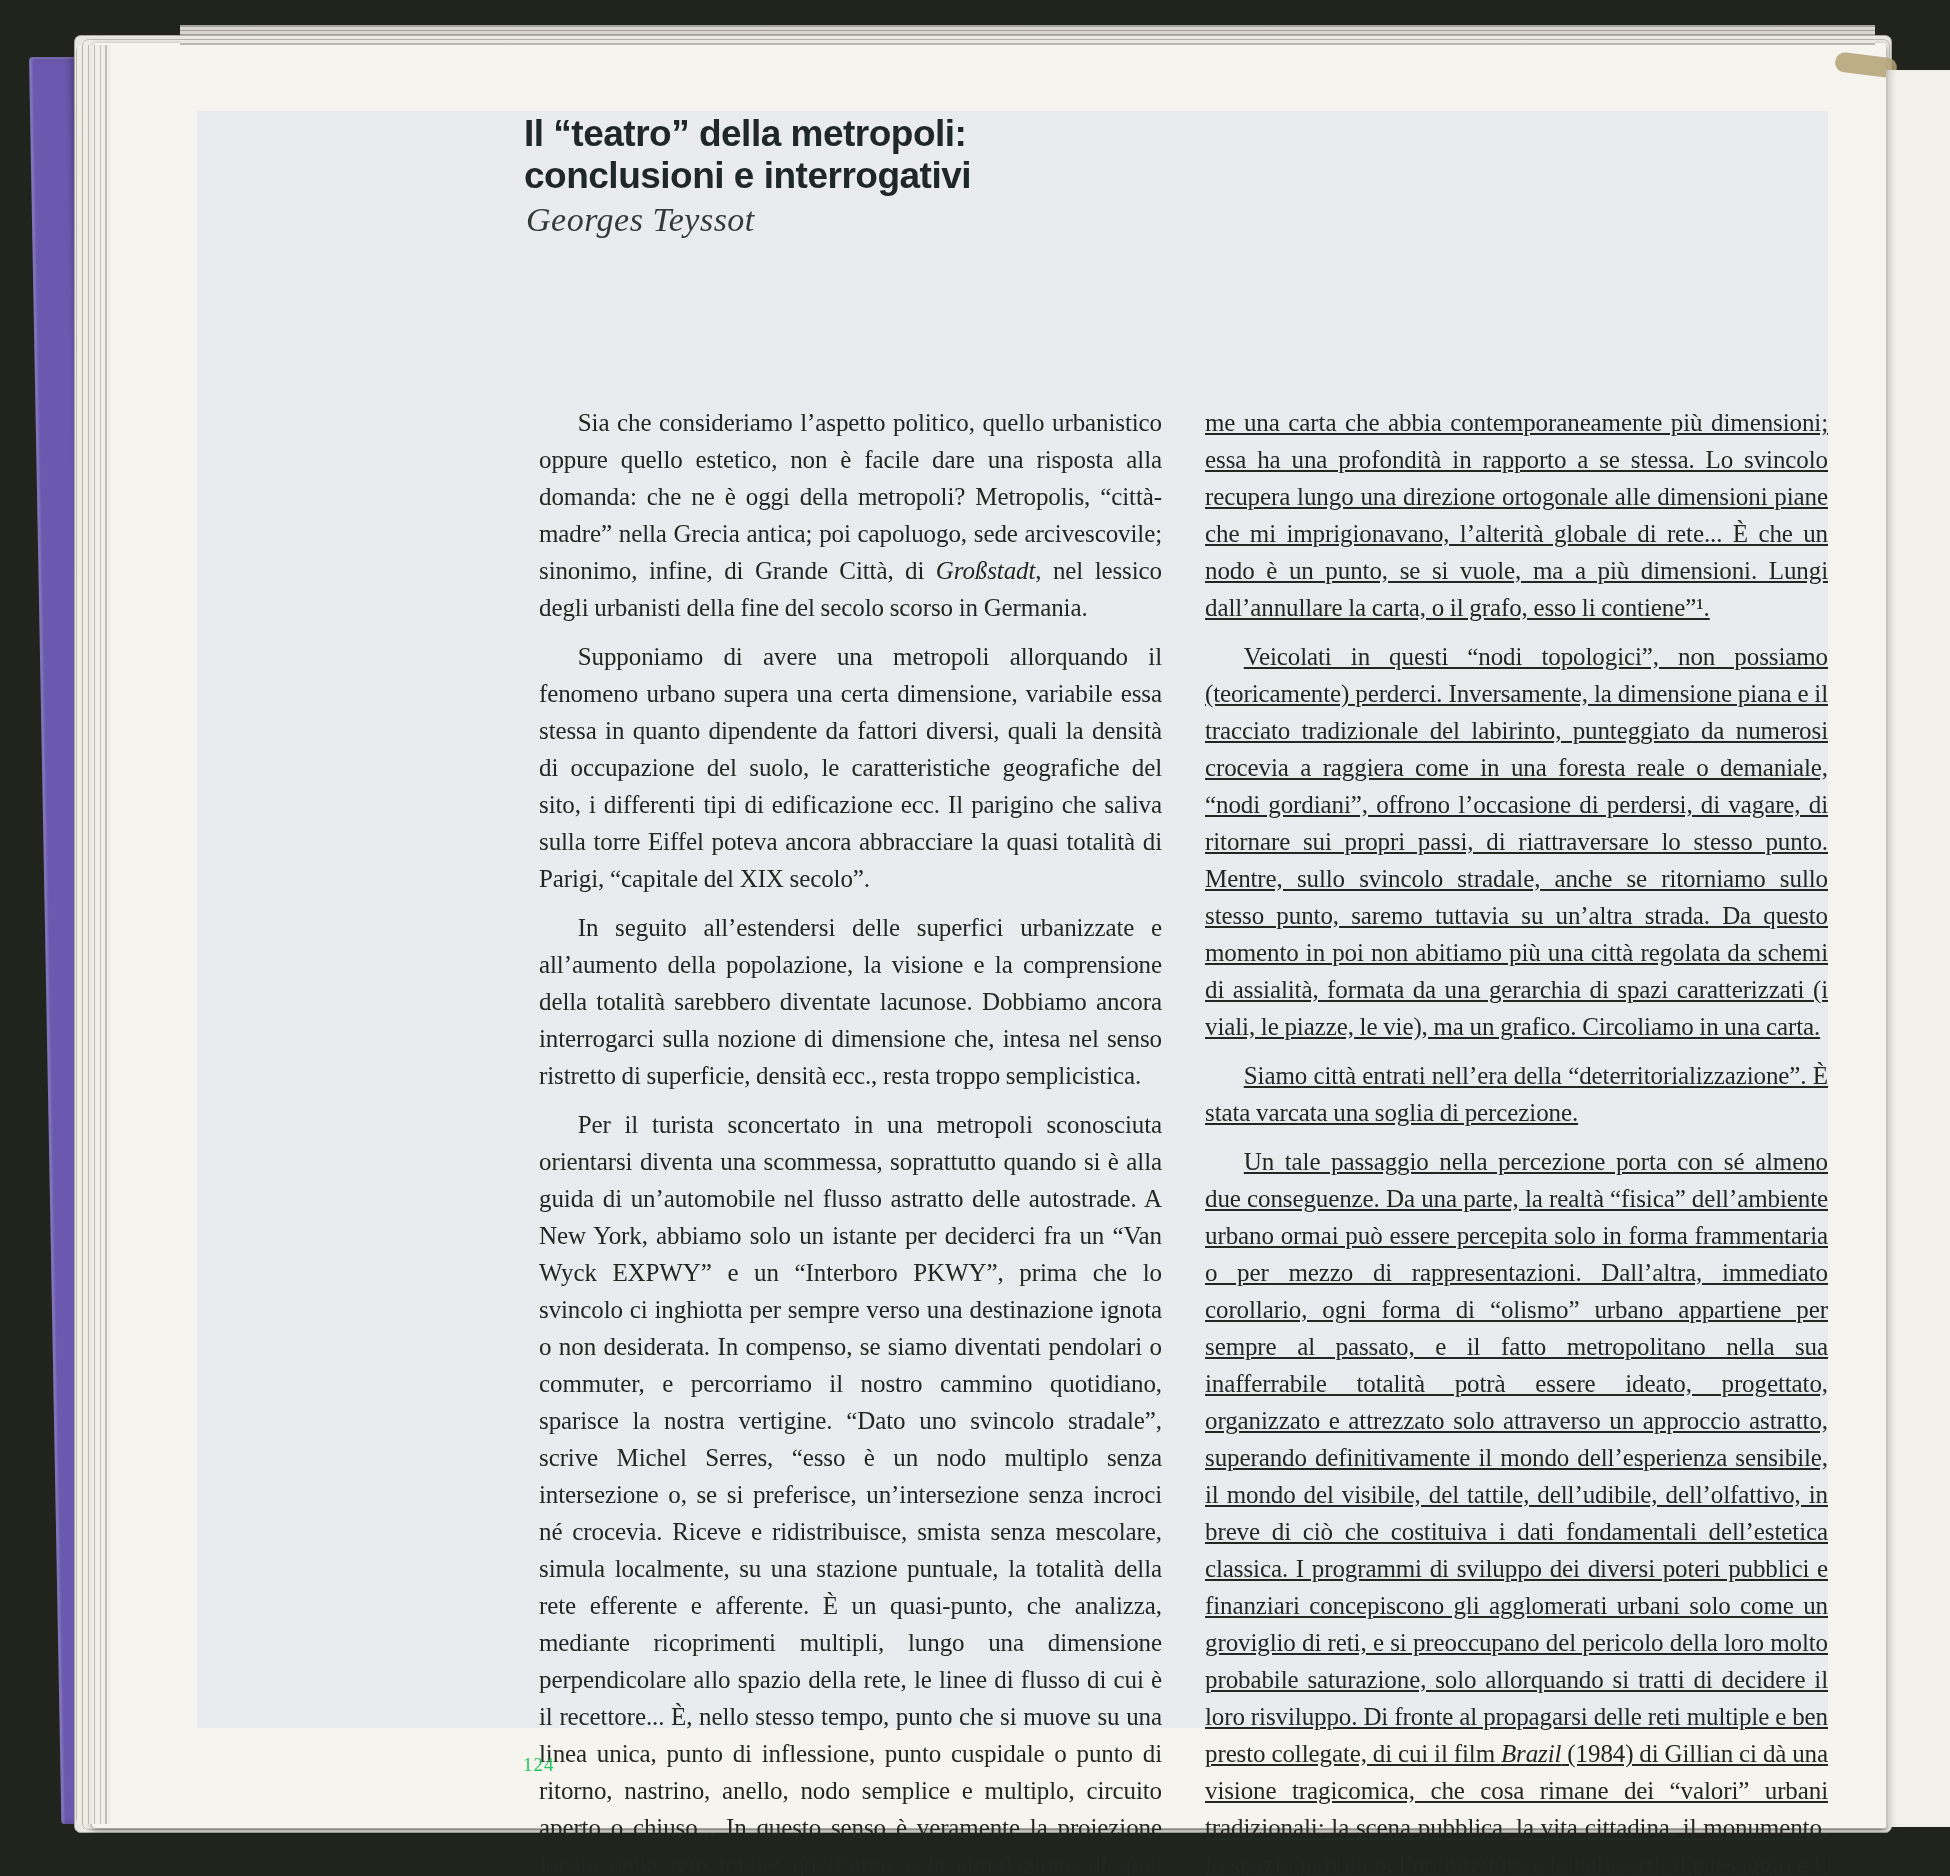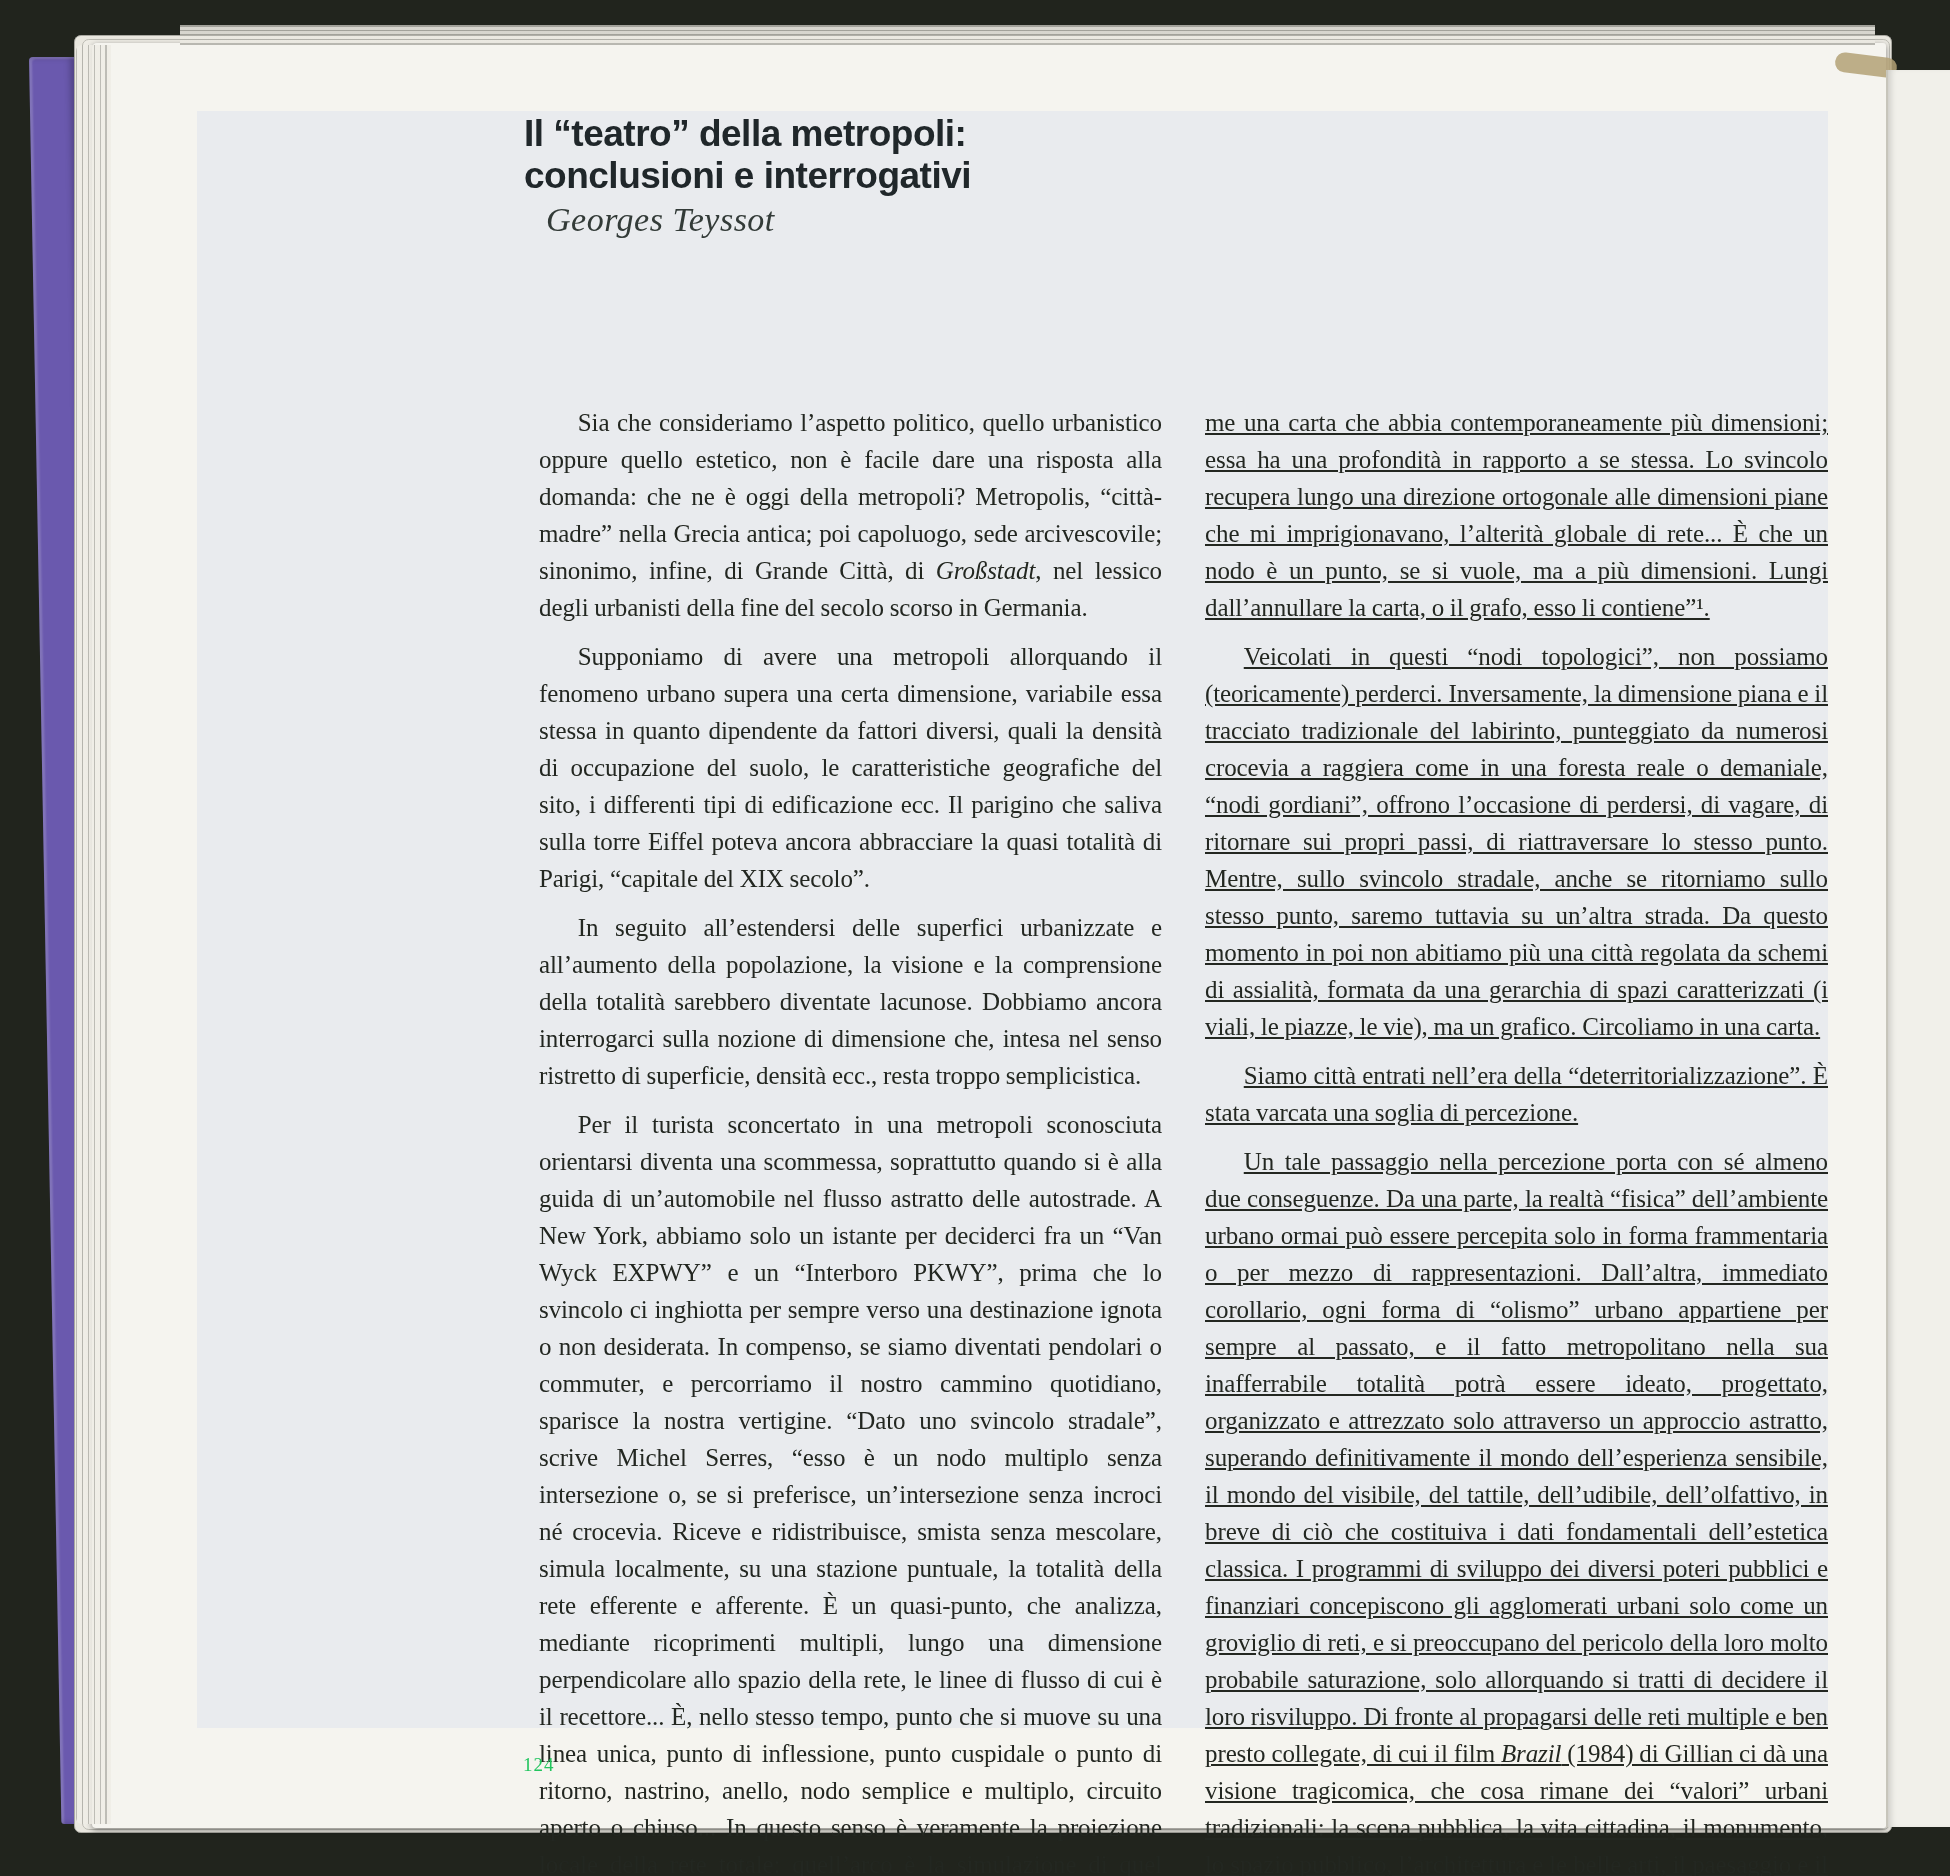--- a/index.html
+++ b/index.html
@@ -48,21 +48,21 @@
     background:#e9ebee;
   }
   
   .article-title{
     position:absolute;left:524px;top:113px;
     font-family:"Liberation Sans", sans-serif;font-weight:bold;
     font-size:37px;line-height:42px;letter-spacing:-0.5px;color:#20272a;
   }
   .author-name{
     position:absolute;left:526px;top:201px;
-    font-style:italic;font-size:34px;color:#333b38;letter-spacing:0.5px;margin-left:20px;
+    font-style:italic;font-size:34px;color:#333b38;letter-spacing:0.5px;
   }
   .col{
     position:absolute;top:392px;width:647px;
     font-size:25px;line-height:37px;color:#232721;
     text-align:justify;letter-spacing:-0.1px;word-spacing:-0.4px;
   }
   .col-left{left:527px;}
   .col-right{left:1193px;text-decoration:underline;}
   .col p{margin:12px;}
   .col p.ind{text-indent:1.55em;}

